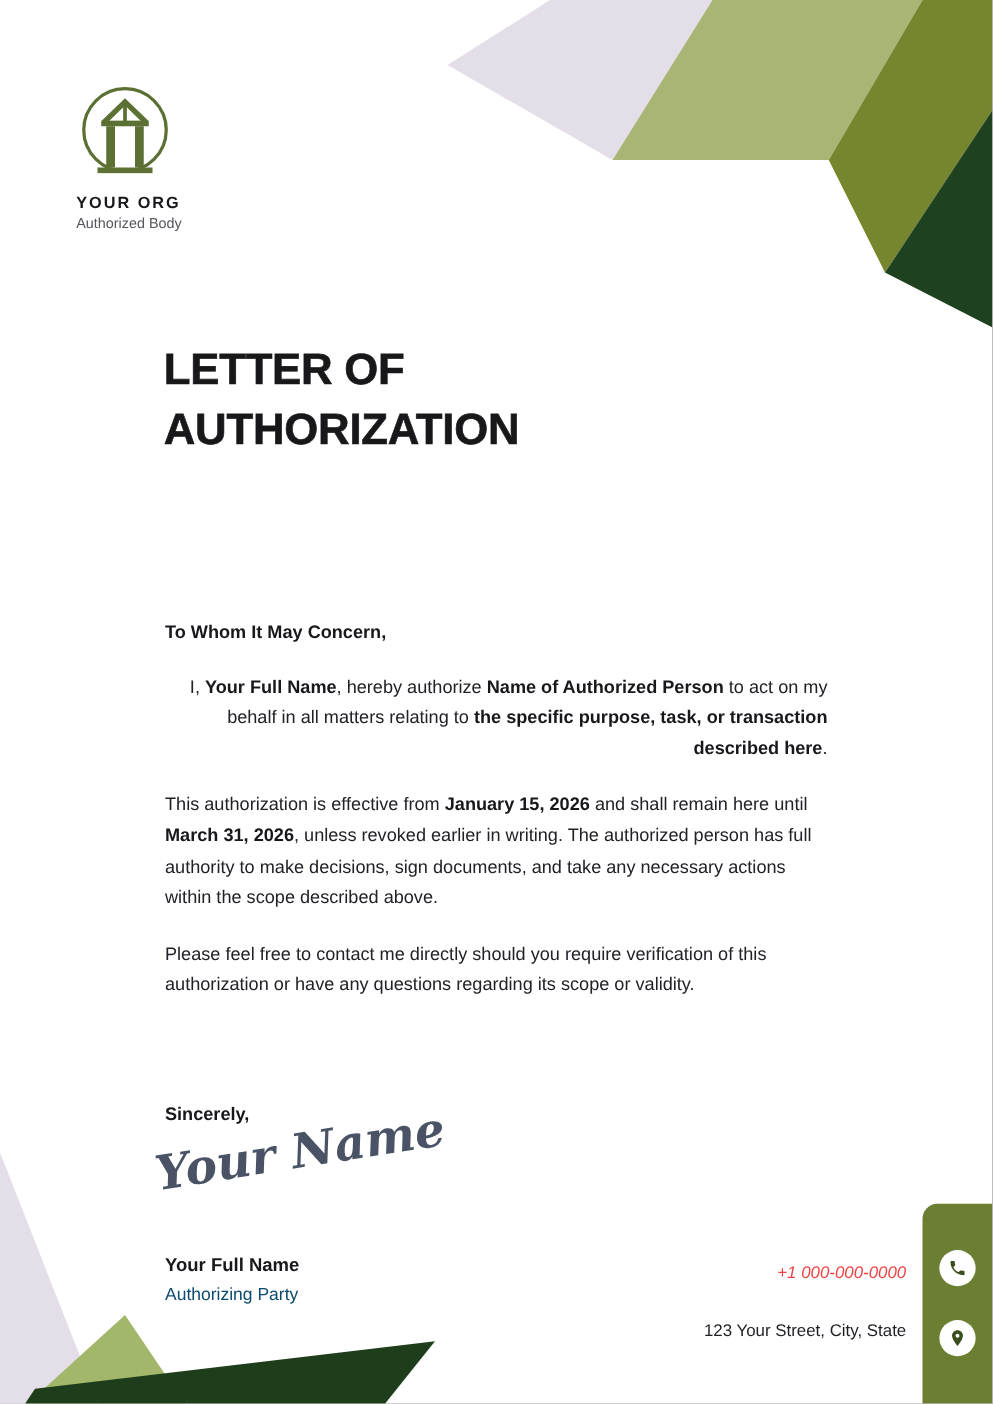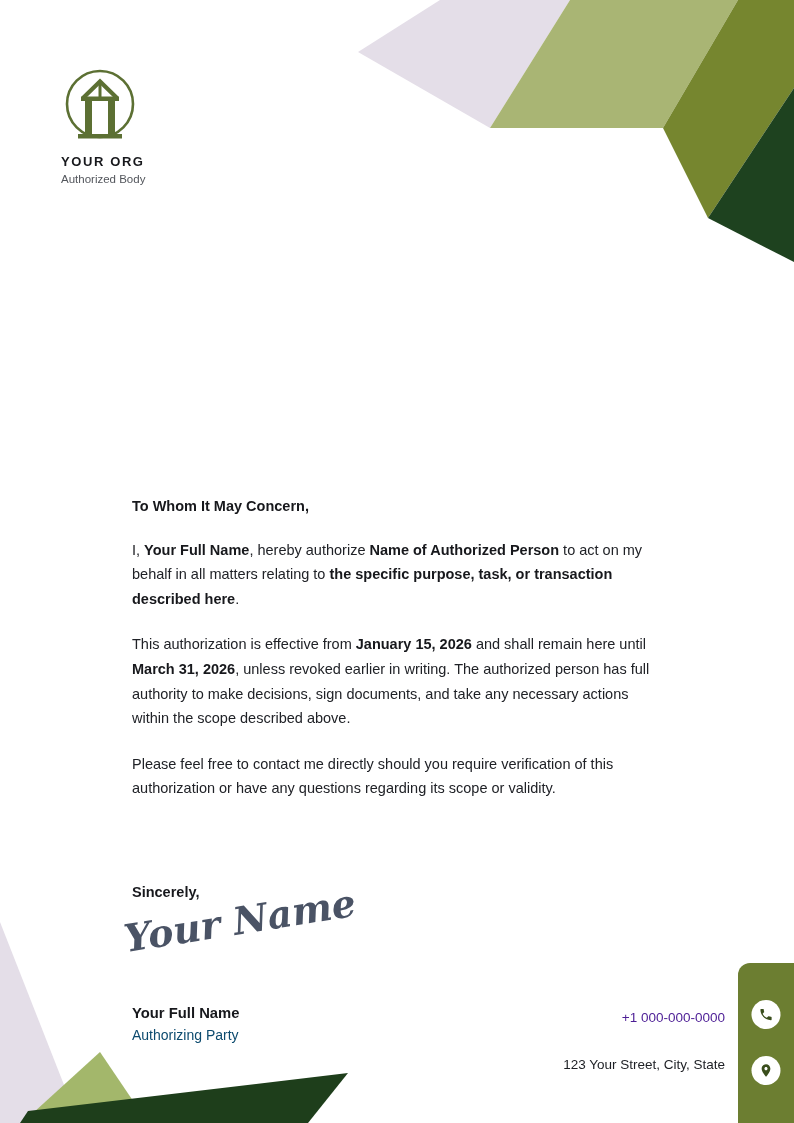--- a/index.html
+++ b/index.html
@@ -36,40 +36,40 @@
     position:absolute;left:131px;top:272px;
     font-size:35px;line-height:48px;font-weight:800;
     letter-spacing:-0.2px;color:var(--heading,#18181a);
     -webkit-text-stroke:0.5px currentColor;
   }
 
   
   .body-copy{position:absolute;left:132px;top:466px;width:530px;font-size:14.5px;line-height:24.6px;margin-top:28px;}
   .salutation{font-weight:bold;color:#17181c;}
   .body-copy p{margin:0;}
-  .p1{margin-top:19px !important;}
+  .p1{margin-top:19px !important;text-align:right;}
   .p2{margin-top:21px !important;}
   .p3{margin-top:21px !important;}
   .b{font-weight:bold;color:#17181c;}
 
   
   .closing{position:absolute;left:132px;top:880px;font-size:14.5px;line-height:25px;font-weight:bold;color:#17181c;}
   .signature{
     position:absolute;left:128px;top:916px;
     font-family:"DejaVu Serif", serif;
     font-style:italic;font-weight:bold;
     font-size:38px;color:var(--signature,#4a5365);
     transform:rotate(-9deg);transform-origin:left bottom;
     white-space:nowrap;
   }
   .signer-name{position:absolute;left:132px;top:1005px;font-size:14.8px;font-weight:bold;color:#17181c;}
   .signer-role{position:absolute;left:132px;top:1027px;font-size:14px;color:#0c4a6e;}
 
   
-  .contact-phone{position:absolute;right:69px;top:1010px;font-size:13.5px;color:#4c1d95;text-align:left;}
+  .contact-phone{position:absolute;right:69px;top:1010px;font-size:13.5px;color:#ef4444;text-align:left;font-style:italic;}
   .contact-address{position:absolute;right:69px;top:1057px;font-size:13.5px;color:#1d1f24;text-align:left;}
   .contact-bar{
     position:absolute;right:0;top:963px;width:56px;height:160px;
     background:var(--accent-bar,#6c7e31);
     border-top-left-radius:12px;
   }
   .contact-icon-circle{
     position:absolute;left:50%;transform:translateX(-50%);
     width:29px;height:29px;border-radius:50%;background:#ffffff;
     display:flex;align-items:center;justify-content:center;
@@ -102,20 +102,24 @@
       <line class="logo-gable" x1="37" y1="16" x2="37" y2="29"></line>
       <rect class="logo-building" x="18" y="28.5" width="38" height="4.5"></rect>
       <rect class="logo-building" x="22" y="33" width="7" height="33"></rect>
       <rect class="logo-building" x="45" y="33" width="7" height="33"></rect>
       <rect class="logo-building" x="15" y="66" width="44" height="4.5"></rect>
     </svg>
     <div class="org-name">YOUR ORG</div>
     <div class="org-tagline">Authorized Body</div>
   </div>
 
+  <div class="title">
+    <div>LETTER OF</div>
+    <div>AUTHORIZATION</div>
+  </div>
 
   <div class="body-copy">
     <div class="salutation">To Whom It May Concern,</div>
     <p class="p1"><span>I, </span><span class="b">Your Full Name</span><span>, hereby authorize </span><span class="b">Name of Authorized Person</span><span> to act on my behalf in all matters relating to </span><span class="b">the specific purpose, task, or transaction described here</span><span>.</span></p>
     <p class="p2"><span>This authorization is effective from </span><span class="b">January 15, 2026</span><span> and shall remain here until </span><span class="b">March 31, 2026</span><span>, unless revoked earlier in writing. The authorized person has full authority to make decisions, sign documents, and take any necessary actions within the scope described above.</span></p>
     <p class="p3"><span>Please feel free to contact me directly should you require verification of this authorization or have any questions regarding its scope or validity.</span></p>
   </div>
 
   <div class="closing">Sincerely,</div>
   <div class="signature">Your Name</div>

